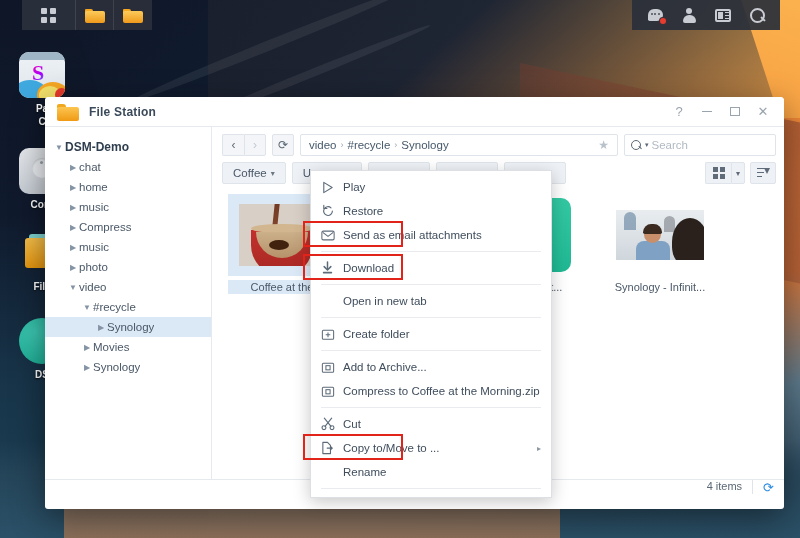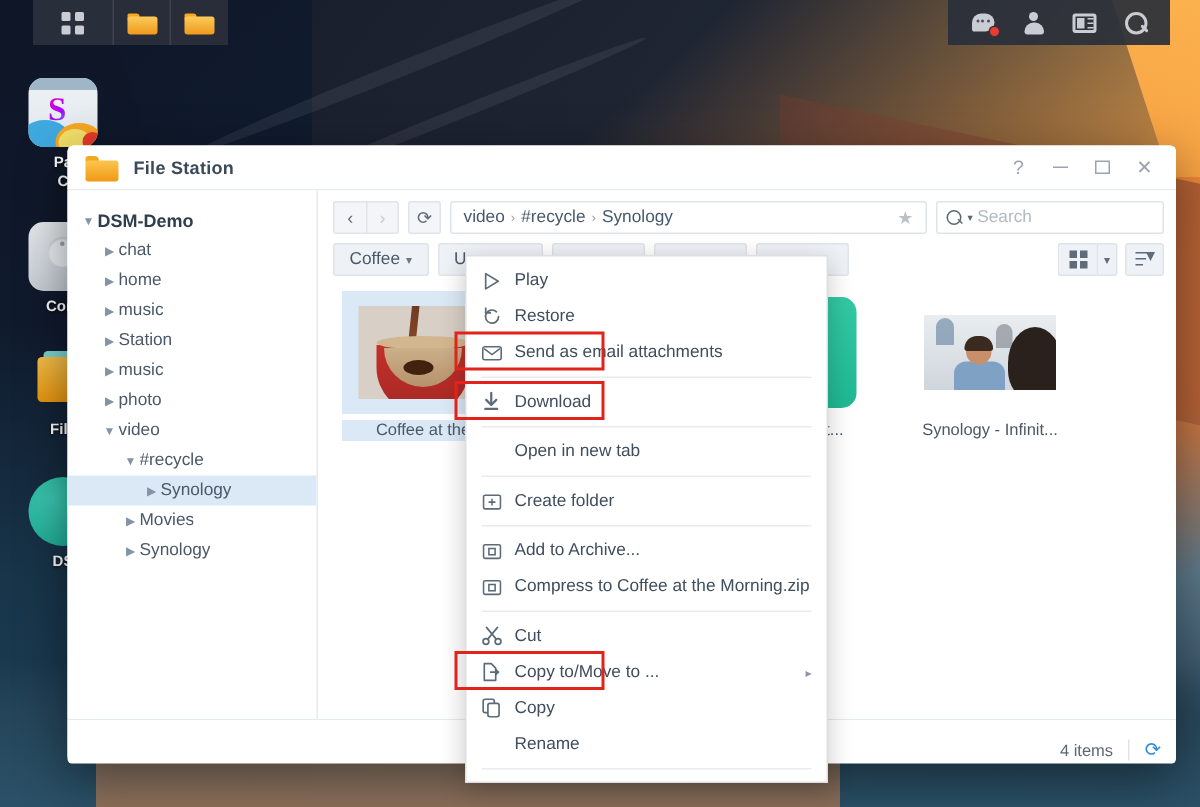--- a/index.html
+++ b/index.html
@@ -280,21 +280,21 @@
   .th-video .man { position:absolute; left: 20px; bottom: 0; width: 34px; height: 34px; }
   .th-video .man .head { position:absolute; left:8px; top:0; width:17px;height:17px;border-radius:50%; background:#c98f6b; }
   .th-video .man .hair { position:absolute; left:7px; top:-2px; width:19px;height:10px;border-radius:9px 9px 2px 2px; background:#3a2a20; }
   .th-video .man .body { position:absolute; left:0; top:15px; width:34px;height:20px;border-radius:8px 8px 0 0; background:#7fa2c4; }
   .th-video .blur { position:absolute; right:-4px; bottom:-6px; width:36px;height:48px;border-radius:50% 50% 40% 40%; background:#2a211c; }
   .th-video .far { position:absolute; left:8px; top:2px; width:12px;height:18px;border-radius:6px 6px 0 0; background:#5f7f9c; opacity:.6;}
   .th-video .far2 { position:absolute; left:48px; top:6px; width:11px;height:16px;border-radius:6px 6px 0 0; background:#8a8f96; opacity:.7;}
 
   
   .statusbar {
-    height: 28px; border-top: 1px solid #e6e9ed; display:flex; align-items:flex-end;
+    height: 28px; border-top: 1px solid #e6e9ed; display:flex; align-items:flex-start;
     justify-content: flex-end; padding-right: 10px; gap: 10px;
     font-size: 11px; color: #5a6875; background:#fff; border-radius: 0 0 3px 3px;
   }
   .sb-sep { width:1px; height:14px; background:#e0e4e9; }
   .sb-refresh { color: #2e8ce0; font-size: 13px; }
 
   
   #ctxmenu {
     position: absolute; left: 310px; top: 170px; width: 242px;
     background: #fff; border: 1px solid #dcdfe4;
@@ -437,21 +437,21 @@
           <div class="tree-row" style="padding-left: 22px;">
             <span class="tw">▶</span>
             <span class="tree-label">home</span>
           </div>
           <div class="tree-row" style="padding-left: 22px;">
             <span class="tw">▶</span>
             <span class="tree-label">music</span>
           </div>
           <div class="tree-row" style="padding-left: 22px;">
             <span class="tw">▶</span>
-            <span class="tree-label">Station</span>
+            <span class="tree-label">Compress</span>
           </div>
           <div class="tree-row" style="padding-left: 22px;">
             <span class="tw">▶</span>
             <span class="tree-label">music</span>
           </div>
           <div class="tree-row" style="padding-left: 22px;">
             <span class="tw">▶</span>
             <span class="tree-label">photo</span>
           </div>
           <div class="tree-row" style="padding-left: 22px;">
@@ -693,29 +693,20 @@
         <span class="mico">
           <svg width="13" height="14" viewBox="0 0 14 15">
             <path d="M2 1.5 h5 l3.2 3.2 V13.5 H2 Z" fill="none" stroke="#5d6b79" stroke-width="1.2" stroke-linejoin="round"></path>
             <path d="M6.6 7.6 h5.4 M10.2 5.8 L12.2 7.6 L10.2 9.4" fill="none" stroke="#5d6b79" stroke-width="1.2" stroke-linecap="round" stroke-linejoin="round"></path>
           </svg>
         </span>
         <span class="mlabel">Copy to/Move to ...</span>
         <span class="arrow">▸</span>
       </div>
       <div class="mi">
-        <span class="mico">
-          <svg width="13" height="14" viewBox="0 0 14 15">
-            <rect x="1.2" y="1.2" width="8" height="9.6" rx="1.4" fill="none" stroke="#5d6b79" stroke-width="1.2"></rect>
-            <rect x="4.6" y="4.2" width="8" height="9.6" rx="1.4" fill="#fff" stroke="#5d6b79" stroke-width="1.2"></rect>
-          </svg>
-        </span>
-        <span class="mlabel">Copy</span>
-      </div>
-      <div class="mi">
         <span class="mico"></span>
         <span class="mlabel">Rename</span>
       </div>
       <div class="msep"></div>
     </div>
 </div>
 
 <div class="redbox" style="left: 303px; top: 221px; width: 100px; height: 26px;"></div>
 <div class="redbox" style="left: 303px; top: 254px; width: 100px; height: 26px;"></div>
 <div class="redbox" style="left: 303px; top: 434px; width: 100px; height: 26px;"></div>

